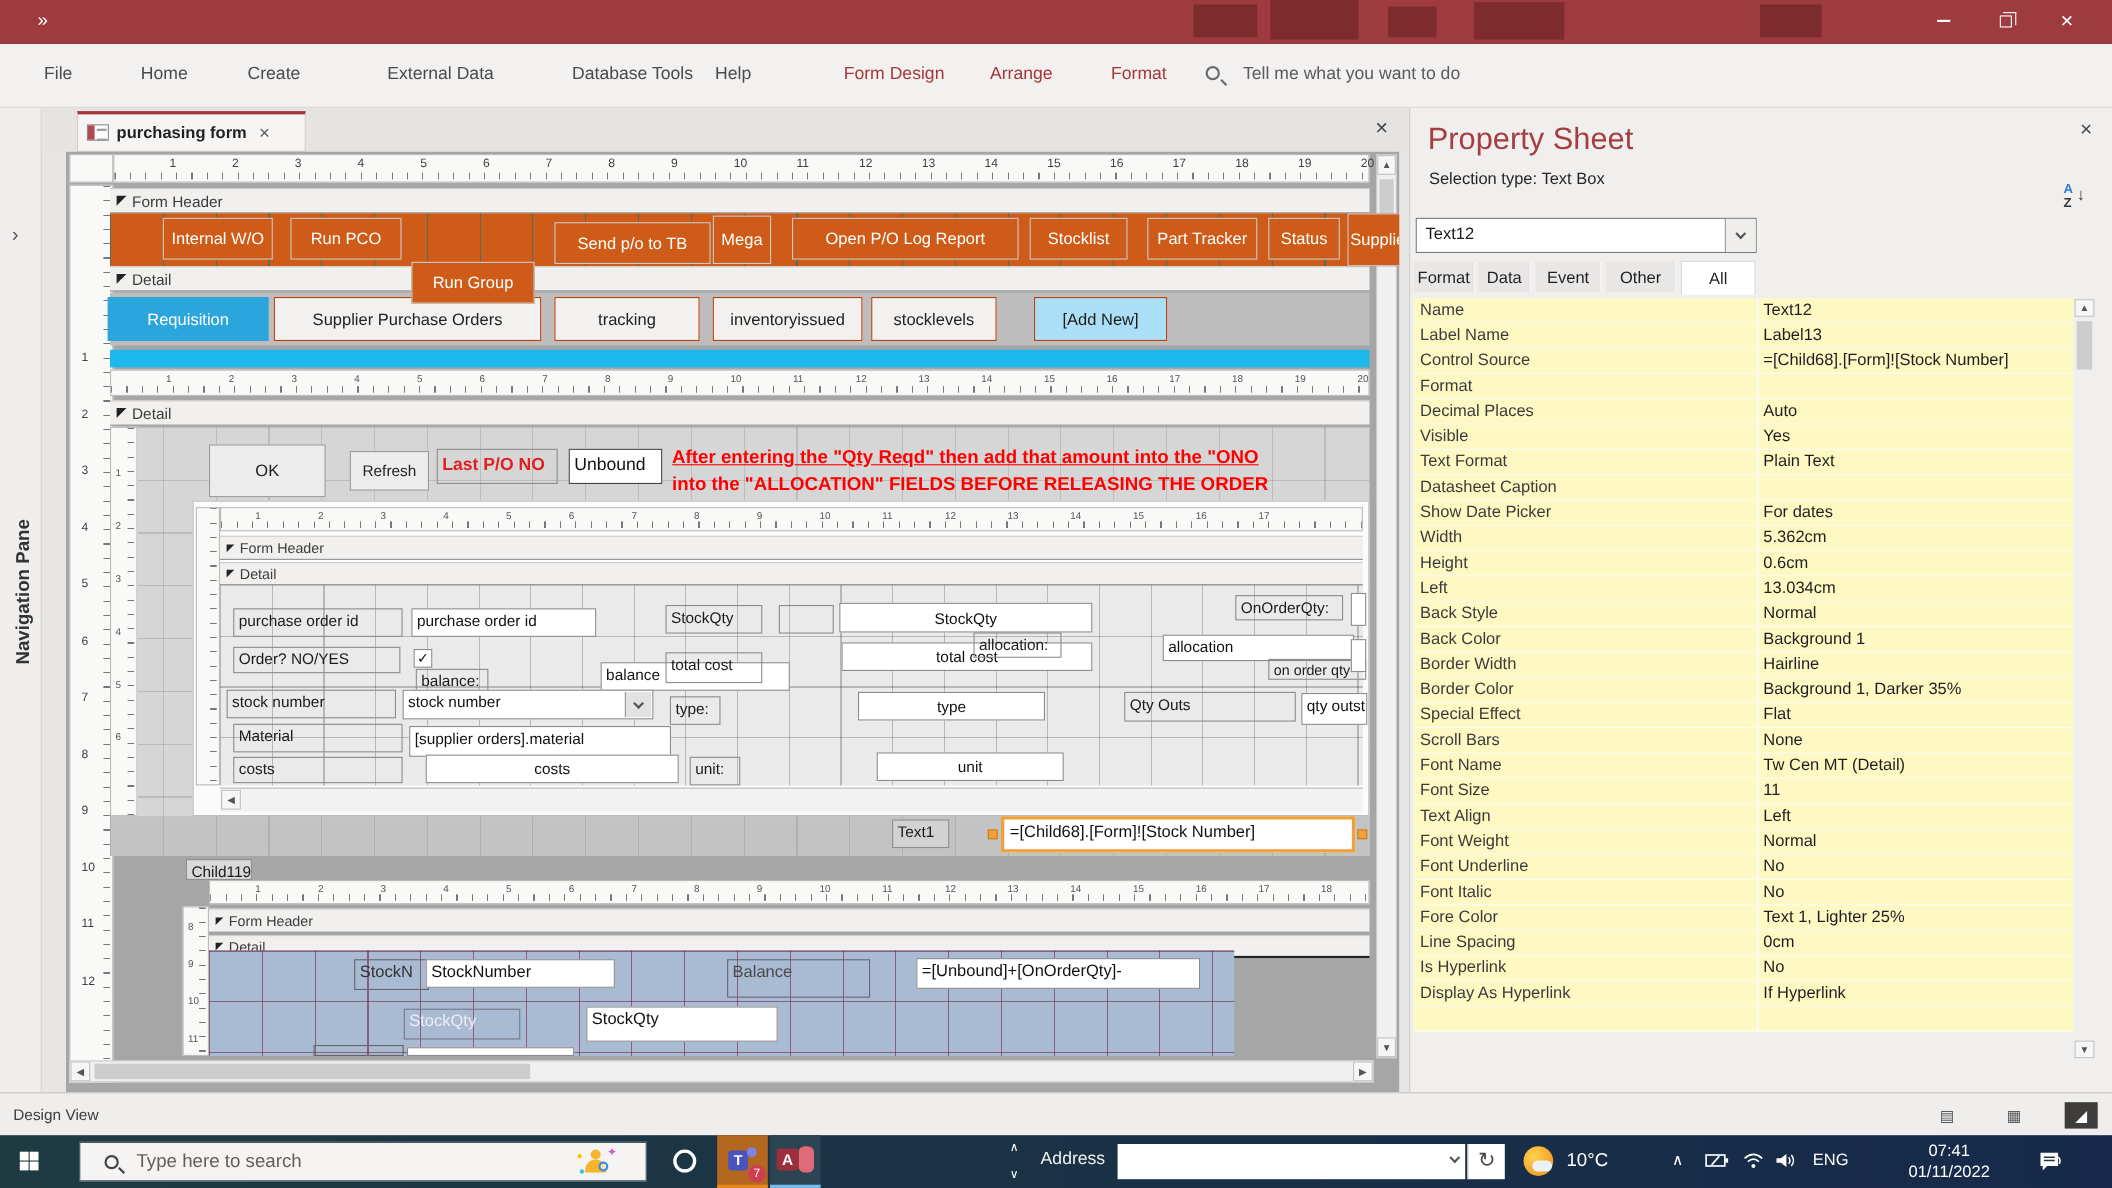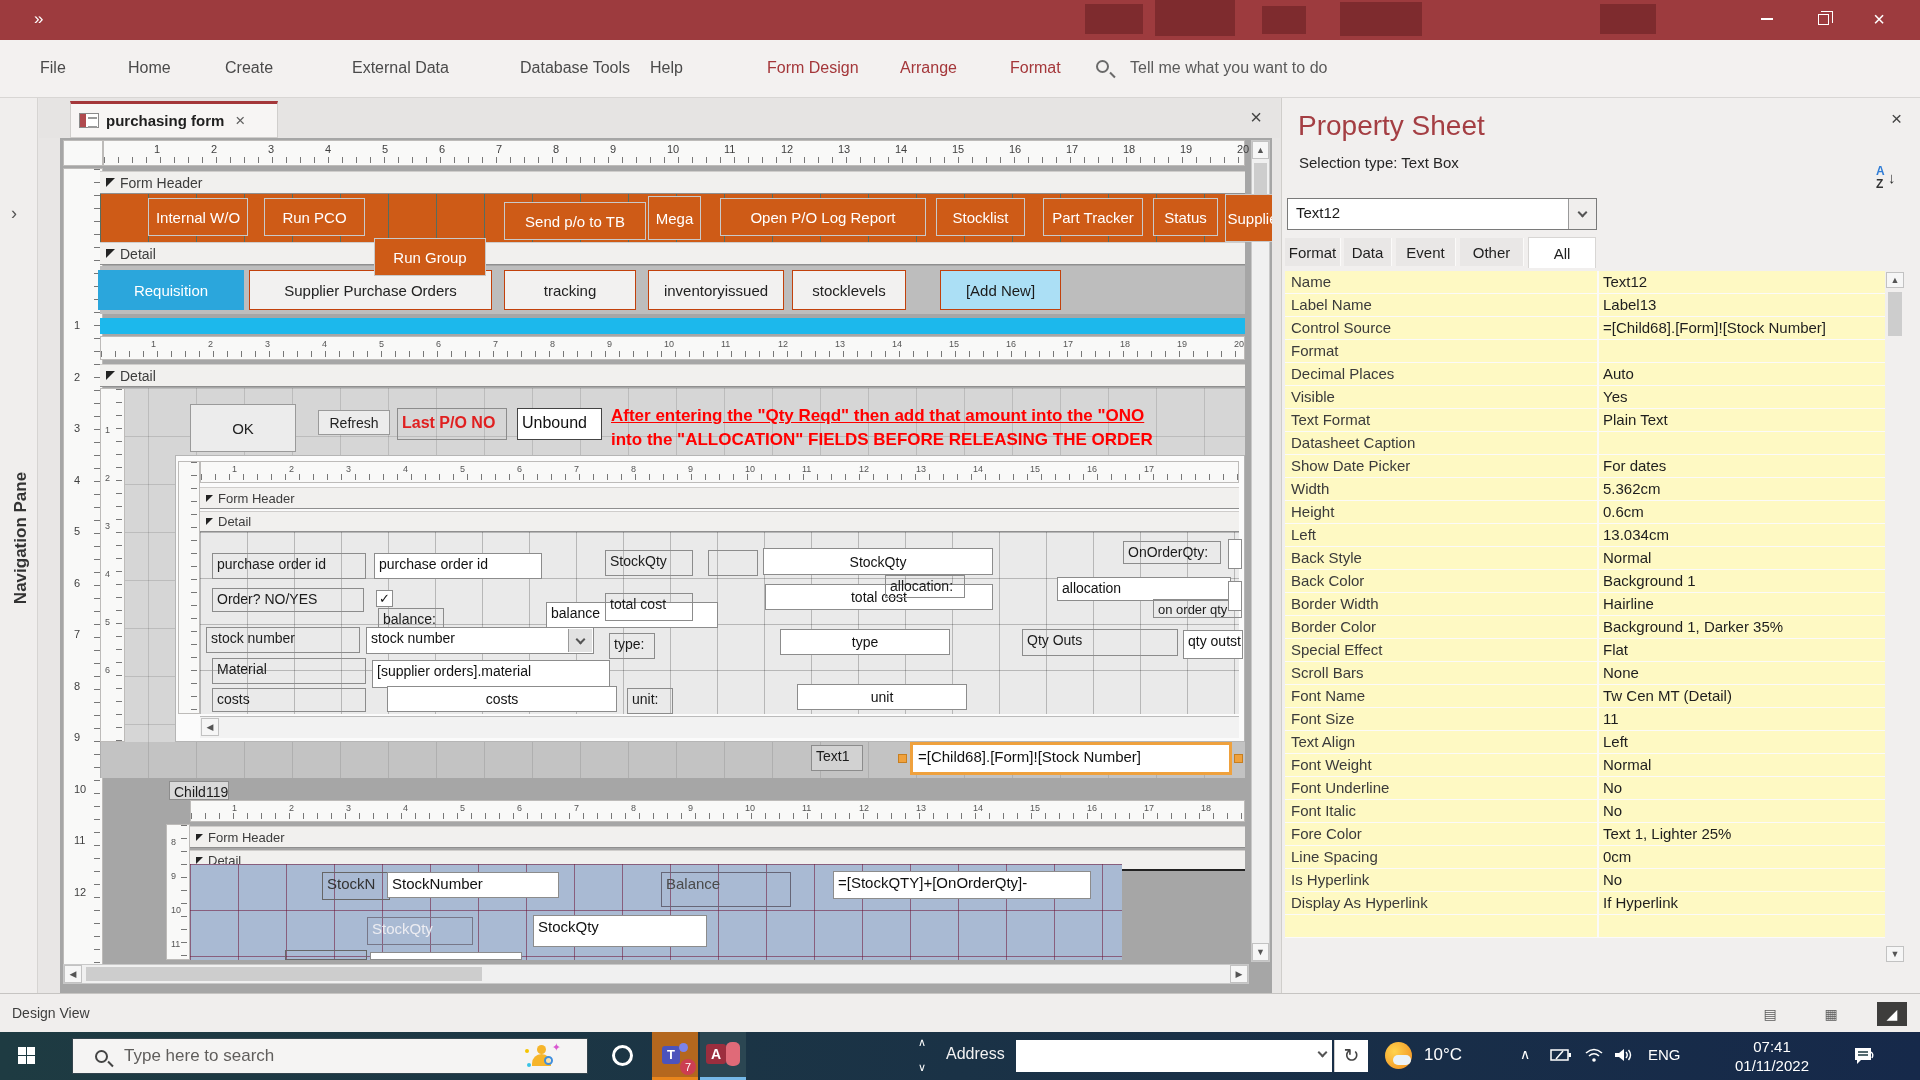--- a/index.html
+++ b/index.html
@@ -312,21 +312,21 @@
         <div class="vticks"></div>
         <span class="vmini-num" style="top: 36px;">1</span>
         <span class="vmini-num" style="top: 84px;">2</span>
         <span class="vmini-num" style="top: 132px;">3</span>
         <span class="vmini-num" style="top: 180px;">4</span>
         <span class="vmini-num" style="top: 228px;">5</span>
         <span class="vmini-num" style="top: 276px;">6</span>
       </div>
 
     <div class="btn3d" style="left:130px;top:266px;width:106px;height:48px">OK</div>
-    <div class="btn3d" style="left:258px;top:272px;width:72px;height:25px;font-size:14px">Refresh</div>
+    <div class="btn3d" style="left:258px;top:272px;width:72px;height:36px;font-size:14px">Refresh</div>
     <div class="lbl" style="left:337px;top:270px;width:110px;height:32px;color:#E02020;font-size:16px;font-weight:bold;padding-top:5px">Last P/O NO</div>
     <div class="tbx" style="left:457px;top:270px;width:85px;height:32px;font-size:16px;border-color:#444;padding-top:5px">Unbound</div>
     <div id="warning1">After entering the  "Qty Reqd" then add that amount into the  "ONO</div>
     <div id="warning2">into the  "ALLOCATION"  FIELDS BEFORE RELEASING THE ORDER</div>
 
     <div id="frame3"></div>
     <div class="vruler" style="left:118px;top:323px;width:22px;height:253px">
         <div class="vticks"></div>
       </div>
     <div class="ruler" id="ruler-sub" style="left:140px;top:323px;width:1039px;height:22px">
@@ -443,21 +443,21 @@
       <span>Form Header</span>
     </div>
     <div class="section-bar" style="left:130px;top:712px;width:1055px;height:21px;font-size:13px;border-bottom:2px solid #222">
       <span class="flag" style="border-top-width:7px;border-right-width:7px"></span>
       <span>Detail</span>
     </div>
     <div id="bluegrid">
       <div class="lbl" style="left:132px;top:8px;width:68px;height:28px;border-color:#666;color:#333;font-size:15px">StockN</div>
       <div class="tbx" style="left:197px;top:8px;width:172px;height:26px;font-size:15px">StockNumber</div>
       <div class="lbl" style="left:471px;top:8px;width:130px;height:35px;border-color:#667;color:#4a4a4a;font-size:15px">Balance</div>
-      <div class="tbx" style="left:643px;top:7px;width:258px;height:28px;font-size:15px">=[StockQTY]+[OnOrderQty]-</div>
+      <div class="tbx" style="left:643px;top:7px;width:258px;height:28px;font-size:15px">=[Unbound]+[OnOrderQty]-</div>
       <div class="lbl" style="left:177px;top:53px;width:106px;height:28px;border-color:#778;color:#EDEDF2;font-size:15px">StockQty</div>
       <div class="tbx" style="left:343px;top:51px;width:174px;height:32px;font-size:15px">StockQty</div>
       <div class="lbl" style="left:95px;top:86px;width:82px;height:10px;border-color:#666"></div>
       <div class="tbx" style="left:180px;top:88px;width:152px;height:8px"></div>
     </div>
 
     <div class="scrollbar-v">
       <div class="sbtn" style="left:0;top:0;width:17px;height:18px">▲</div>
       <div class="thumb" style="left:2px;top:22px;width:13px;height:46px"></div>
       <div class="sbtn" style="left:0;bottom:0;width:17px;height:18px">▼</div>

